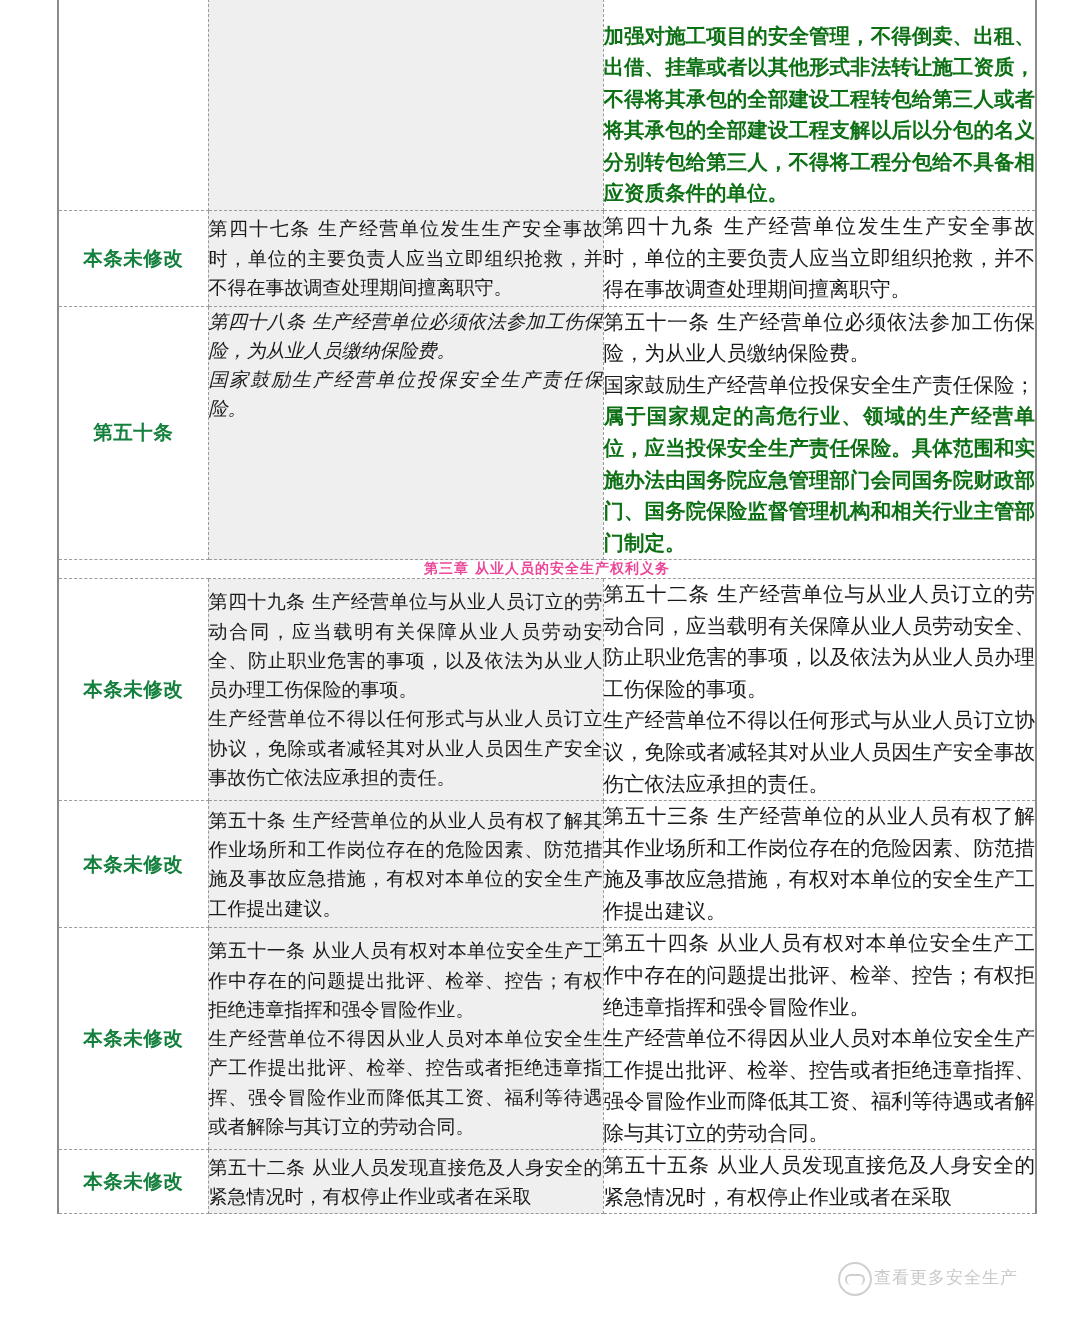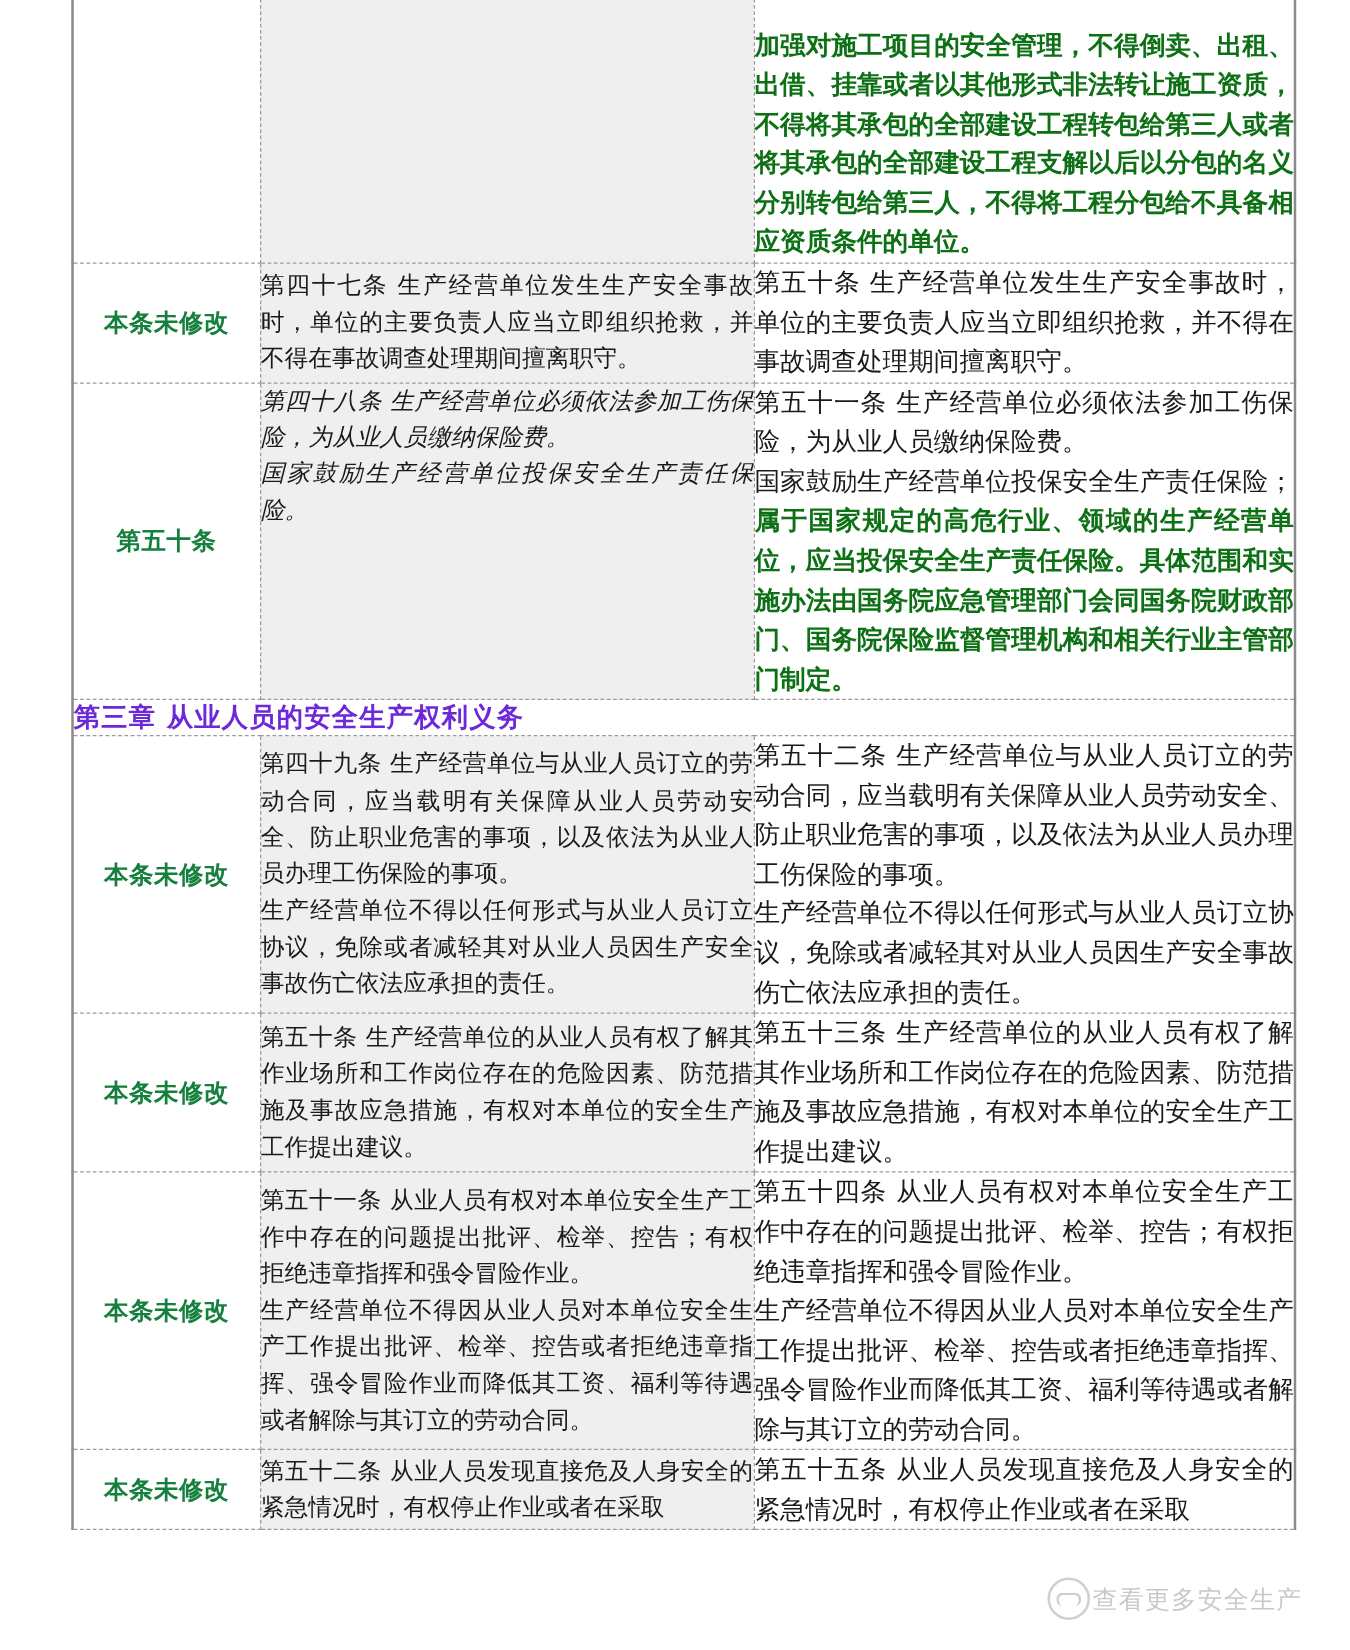--- a/index.html
+++ b/index.html
@@ -63,43 +63,43 @@
     background:#ffffff;
     padding:6px 7px 6px 7px;
     font-size:20.5px;
     line-height:1.54;
     color:#1a1a1a;
     text-align:justify;
     text-justify:inter-ideograph;
   }
   .old p,.new p{margin:0;}
   .chapter td{
-    text-align:left;
+    text-align:center;
     font-family:"DejaVu Sans","Liberation Sans",sans-serif;
     font-weight:bold;
-    font-size:21px;
-    color:#6d28d9;
+    font-size:14px;
+    color:#ec4899;
     padding:7px 0 8px 0;
     background:#ffffff;
     letter-spacing:1px;
   }
   .rev{ color:#0d7015; font-weight:bold; }
 
   
   .watermark{
     position:absolute;
     left:838px; top:1258px;
     width:210px; height:46px;
     pointer-events:none;
     opacity:.42;
   }
   .wm-text{
     position:absolute; left:36px; top:8px;
     font-family:"DejaVu Sans","Liberation Sans",sans-serif;
-    font-size:20px; color:#7e7e7e;
+    font-size:17px; color:#7e7e7e;
     white-space:nowrap;
     letter-spacing:1px;
   }
   .wm-logo{
     position:absolute;left:0;top:4px;width:30px;height:30px;
     border-radius:50%;
     border:2px solid #8f8f8f;
   }
   .wm-logo:after{
     content:"";position:absolute;left:5px;top:10px;
@@ -127,21 +127,21 @@
           <p class="rev">加强对施工项目的安全管理，不得倒卖、出租、出借、挂靠或者以其他形式非法转让施工资质，不得将其承包的全部建设工程转包给第三人或者将其承包的全部建设工程支解以后以分包的名义分别转包给第三人，不得将工程分包给不具备相应资质条件的单位。</p>
         </td>
       </tr>
 
       <tr>
         <td class="tag">本条未修改</td>
         <td class="old">
           <p>第四十七条  生产经营单位发生生产安全事故时，单位的主要负责人应当立即组织抢救，并不得在事故调查处理期间擅离职守。</p>
         </td>
         <td class="new">
-          <p>第五十条  生产经营单位发生生产安全事故时，单位的主要负责人应当立即组织抢救，并不得在事故调查处理期间擅离职守。</p>
+          <p>第四十九条  生产经营单位发生生产安全事故时，单位的主要负责人应当立即组织抢救，并不得在事故调查处理期间擅离职守。</p>
         </td>
       </tr>
 
       <tr>
         <td class="tag">第五十条</td>
         <td class="old" style="vertical-align:top;font-style:italic;">
           <p>第四十八条  生产经营单位必须依法参加工伤保险，为从业人员缴纳保险费。</p>
           <p>国家鼓励生产经营单位投保安全生产责任保险。</p>
         </td>
         <td class="new" style="vertical-align:top;">

